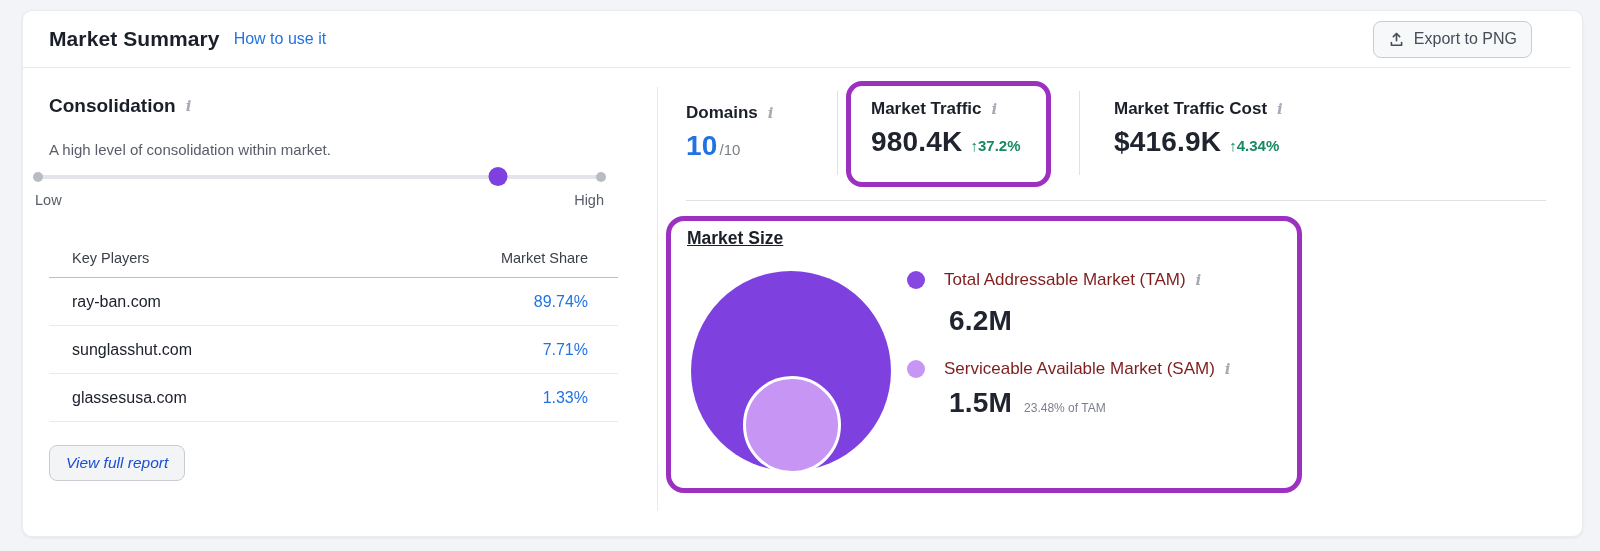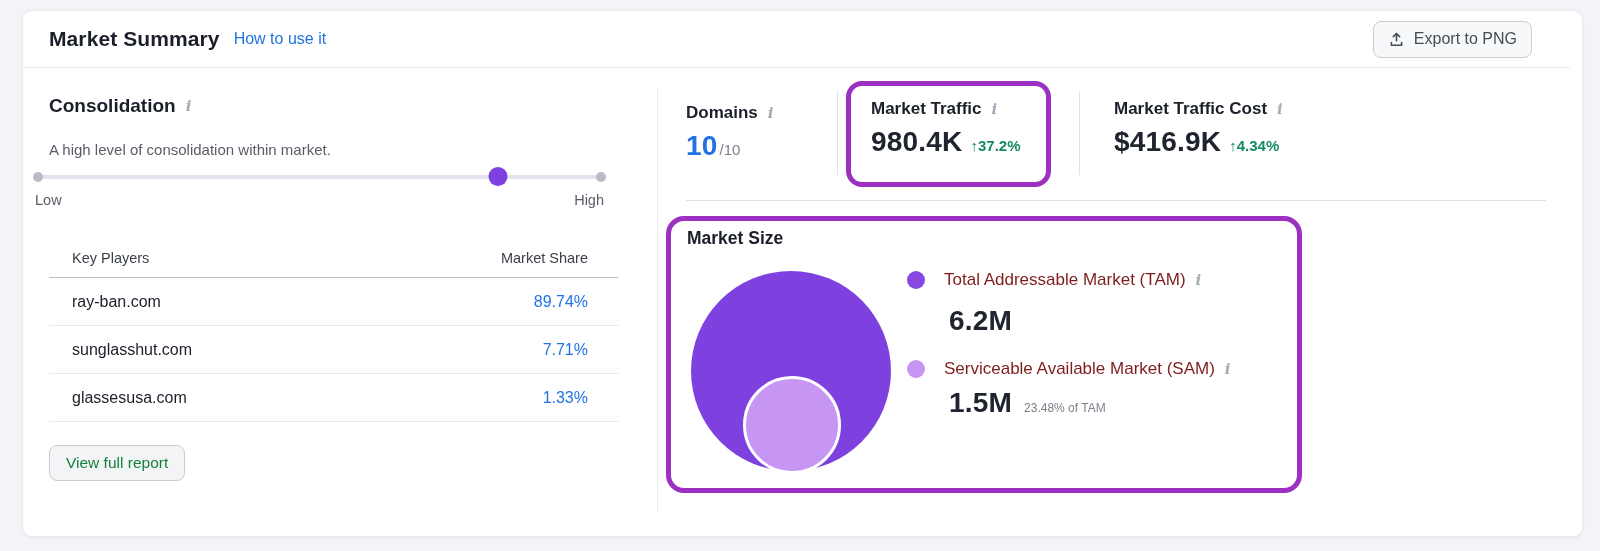--- a/index.html
+++ b/index.html
@@ -52,21 +52,21 @@
   }
   .kp-row {
     display:flex; justify-content:space-between; align-items:center;
     height:48px; padding:0 30px 0 23px; box-sizing:border-box;
     font-size:16px; color:#1b1f2a; border-bottom:1px solid #e7e9ee;
   }
   .kp-share { color:#2173e2; cursor:pointer; }
   .view-report-btn {
     position:absolute; left:26px; top:434px; height:36px; padding:0 16px;
     background:#f3f4f6; border:1px solid #c9ccd3; border-radius:8px;
-    font-size:15.5px; color:#15803d; font-family:inherit; cursor:pointer;
+    font-size:15.5px; color:#1d4ed8; font-family:inherit; cursor:pointer;font-style:italic;
   }
   
   .col-divider { position:absolute; left:634px; top:76px; width:1px; height:424px; background:#e9eaee; }
   .metrics-divider { position:absolute; left:663px; top:189px; width:860px; height:1px; background:#dfe1e6; }
   .vdivider { position:absolute; width:1px; background:#dfe1e6; top:80px; height:84px; }
   .vd1 { left:814px; } .vd2 { left:1056px; }
   
   .metric { position:absolute; }
   .metric-domains { left:663px; top:92px; }
   .metric-traffic { left:848px; top:88px; }
@@ -79,21 +79,21 @@
   .diff { margin-left:8px; font-size:15px; font-weight:bold; color:#168a63; }
   .traffic-highlight {
     position:absolute; left:823px; top:70px; width:205px; height:106px;
     border:5px solid #9b30c1; border-radius:16px; box-sizing:border-box;
   }
   
   .market-size-box {
     position:absolute; left:643px; top:205px; width:636px; height:277px;
     border:5px solid #9b30c1; border-radius:18px; box-sizing:border-box; background:#fff;
   }
-  .ms-title { position:absolute; left:16px; top:7px; font-size:17.5px; font-weight:bold; color:#1b1f2a; }
+  .ms-title { position:absolute; left:16px; top:7px; font-size:17.5px; font-weight:bold; color:#1b1f2a;text-decoration:underline; }
   .bubble-big { position:absolute; left:20px; top:50px; width:200px; height:200px; border-radius:50%; background:#7e41e0; }
   .bubble-small { position:absolute; left:72px; top:155px; width:98px; height:98px; border-radius:50%; background:#c795f3; border:3px solid #ffffff; box-sizing:border-box; }
   .legend-row { position:absolute; display:flex; align-items:center; white-space:nowrap; }
   .lr-tam { left:236px; top:49px; }
   .lr-sam { left:236px; top:138px; }
   .legend-dot { width:18px; height:18px; border-radius:50%; margin-right:19px; flex:none; }
   .tam-dot { background:#8747e3; }
   .sam-dot { background:#c795f3; }
   .legend-label { font-size:17px; color:#7f1d1d; }
   .ms-value-row { position:absolute; display:flex; align-items:baseline; white-space:nowrap; }

